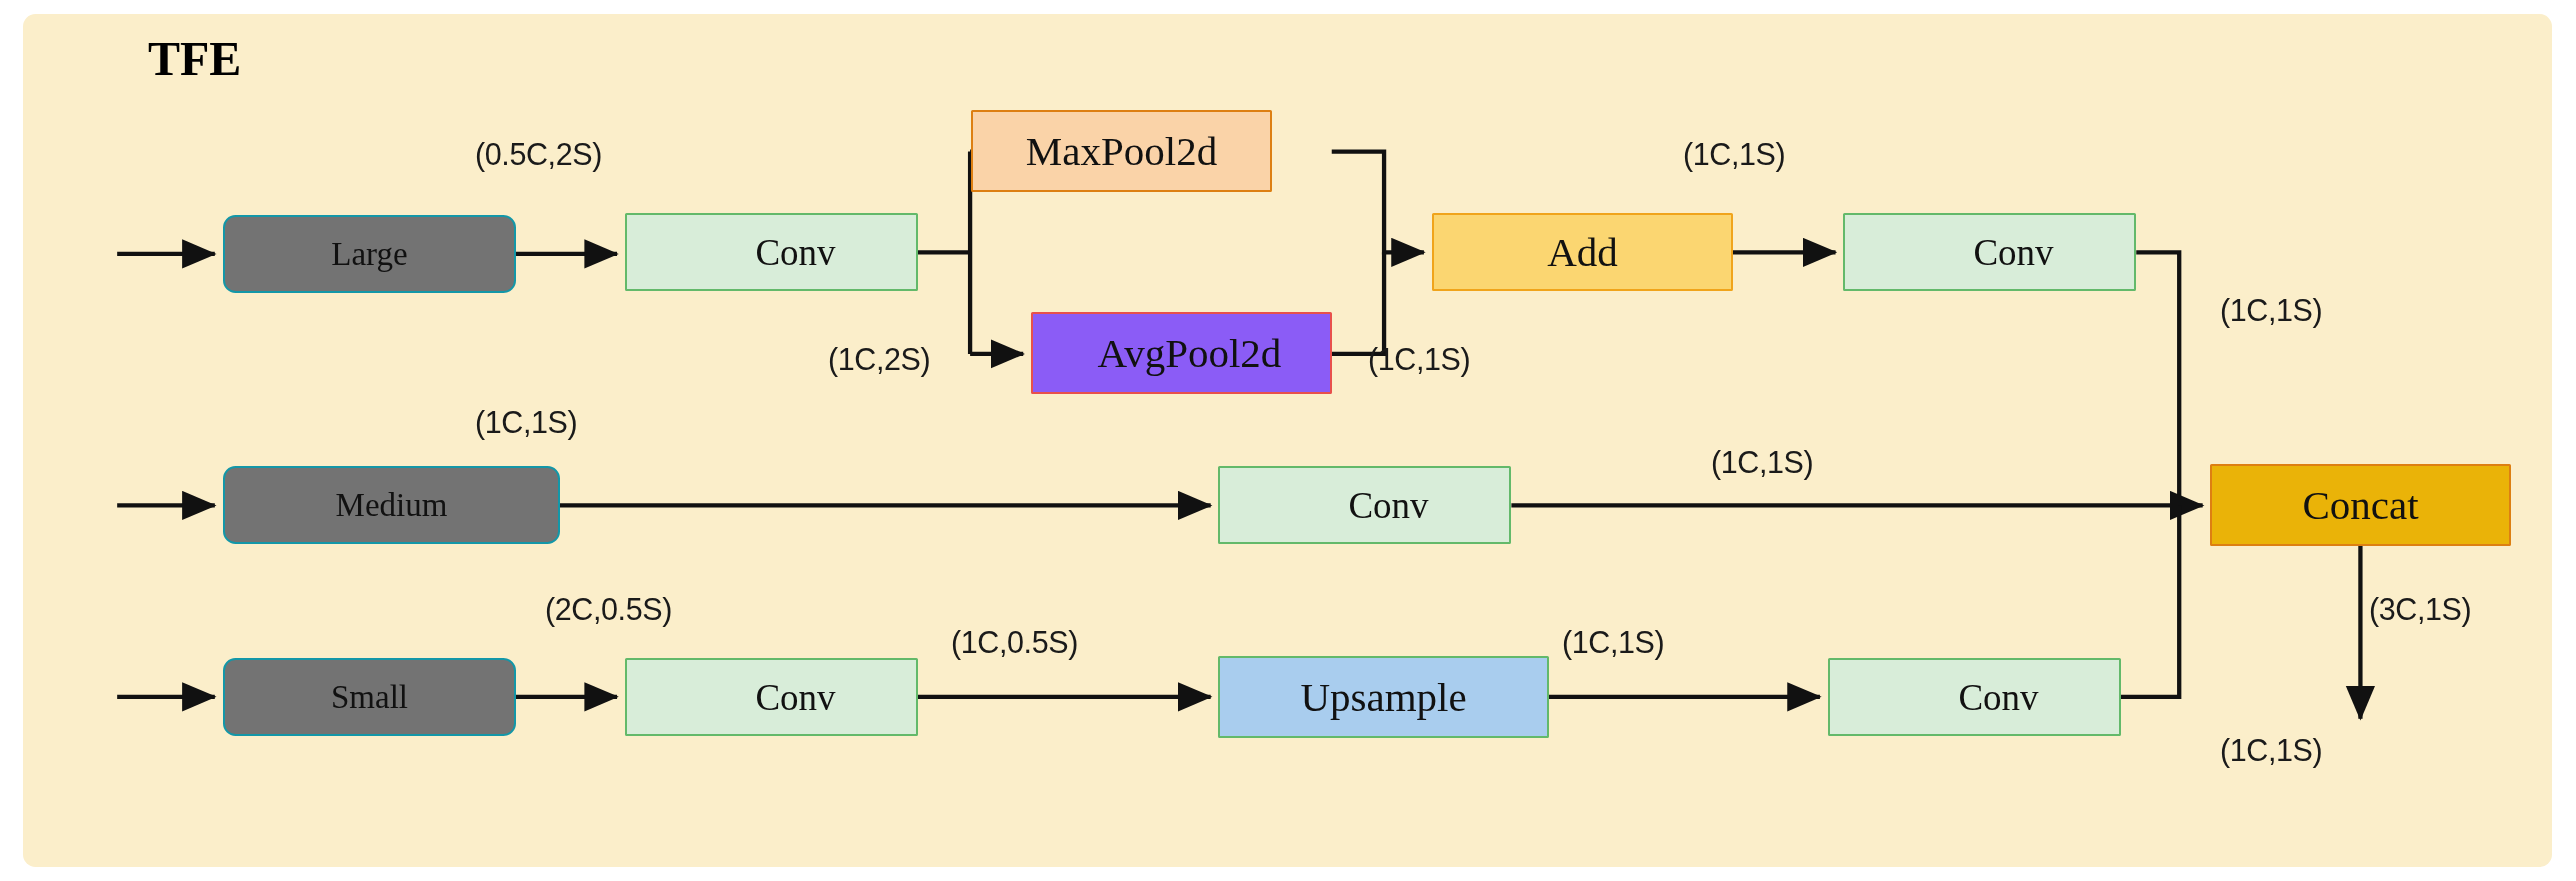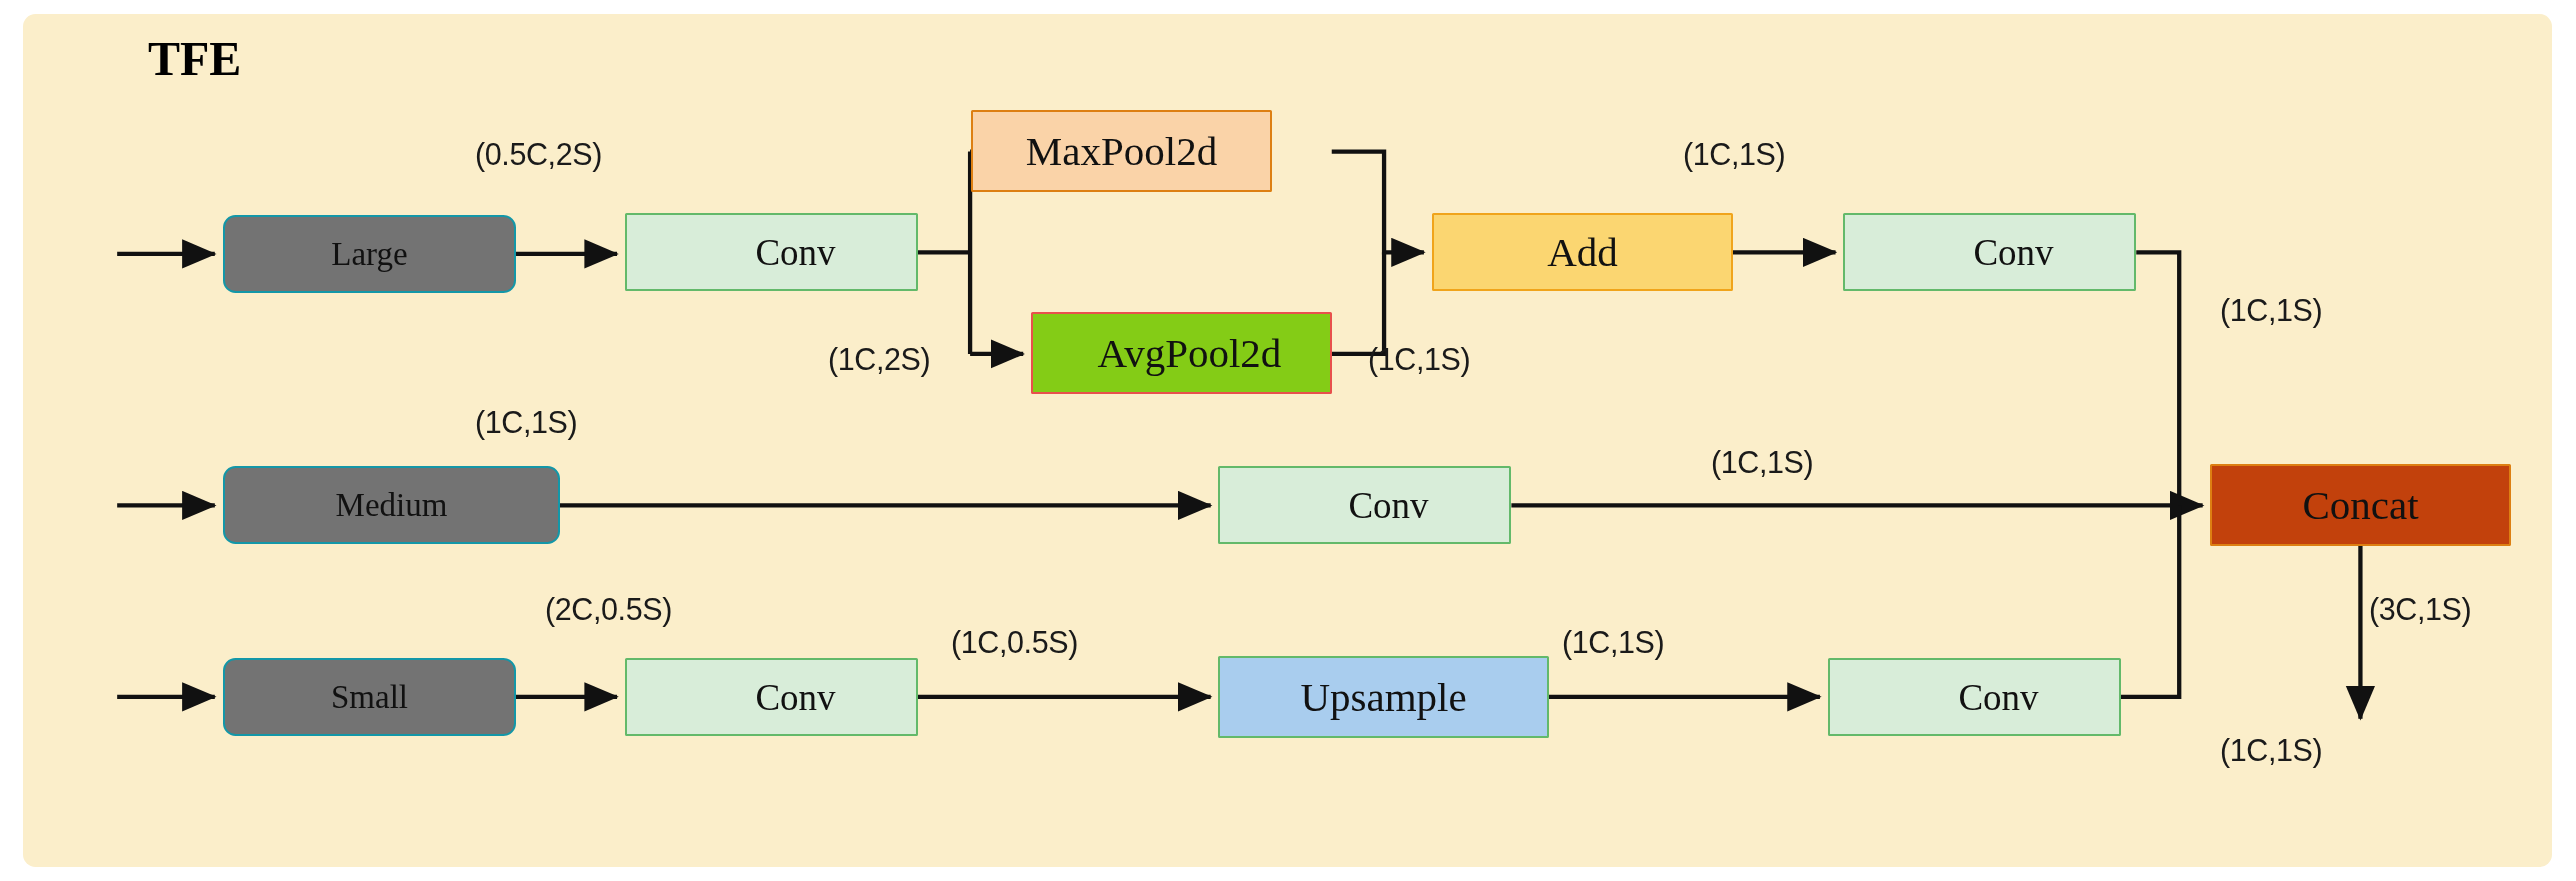--- a/index.html
+++ b/index.html
@@ -13,23 +13,23 @@
   svg#wires{position:absolute;left:0;top:0;width:2576px;height:882px;pointer-events:none;}
   .node{
     position:absolute;box-sizing:border-box;
     display:flex;align-items:center;justify-content:center;
     font-family:"Liberation Serif",serif;
     color:#111111;line-height:1;text-align:center;white-space:nowrap;
   }
   .n-source{background:#737373;border:2.3px solid #1397A8;border-radius:12.5px;font-size:33px;}
   .n-conv{background:#D8EDD9;border:2.3px solid #63B96A;border-radius:1.6px;font-size:37px;padding-left:48px;}
   .n-max{background:#FAD3A8;border:2.3px solid #DD7F12;border-radius:1.6px;font-size:41px;}
-  .n-avg{background:#84cc16;border:2.3px solid #E8504C;border-radius:1.6px;font-size:41px;padding-left:16px;}
+  .n-avg{background:#8b5cf6;border:2.3px solid #E8504C;border-radius:1.6px;font-size:41px;padding-left:16px;}
   .n-add{background:#FBD671;border:2.3px solid #F0A41B;border-radius:1.6px;font-size:41px;}
-  .n-concat{background:#c2410c;border:2.3px solid #DD7F12;border-radius:1.6px;font-size:41px;}
+  .n-concat{background:#eab308;border:2.3px solid #DD7F12;border-radius:1.6px;font-size:41px;}
   .n-upsample{background:#A9CDEE;border:2.3px solid #63B96A;border-radius:1.6px;font-size:41px;}
   .tag{
     position:absolute;font-family:"Liberation Sans",sans-serif;
     font-size:30.5px;color:#1a1a1a;white-space:nowrap;letter-spacing:-0.4px;
   }
   .title{
     position:absolute;font-family:"Liberation Serif",serif;
     font-weight:bold;font-size:48px;color:#000000;white-space:nowrap;
   }
 </style>

